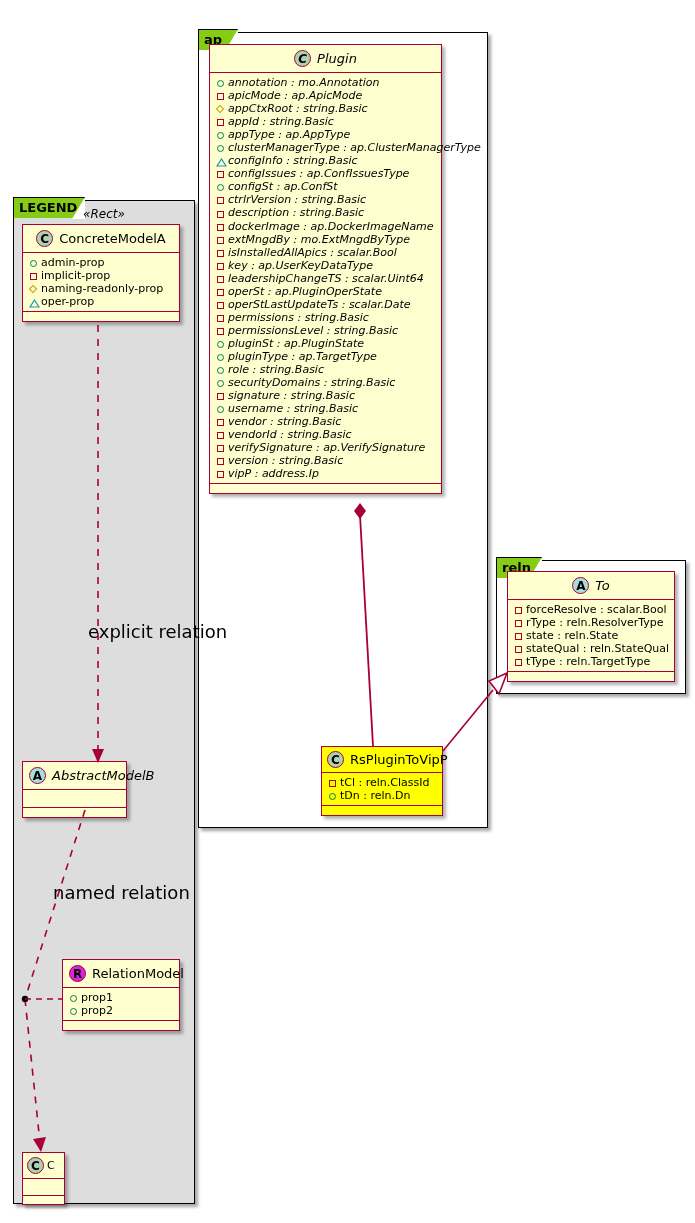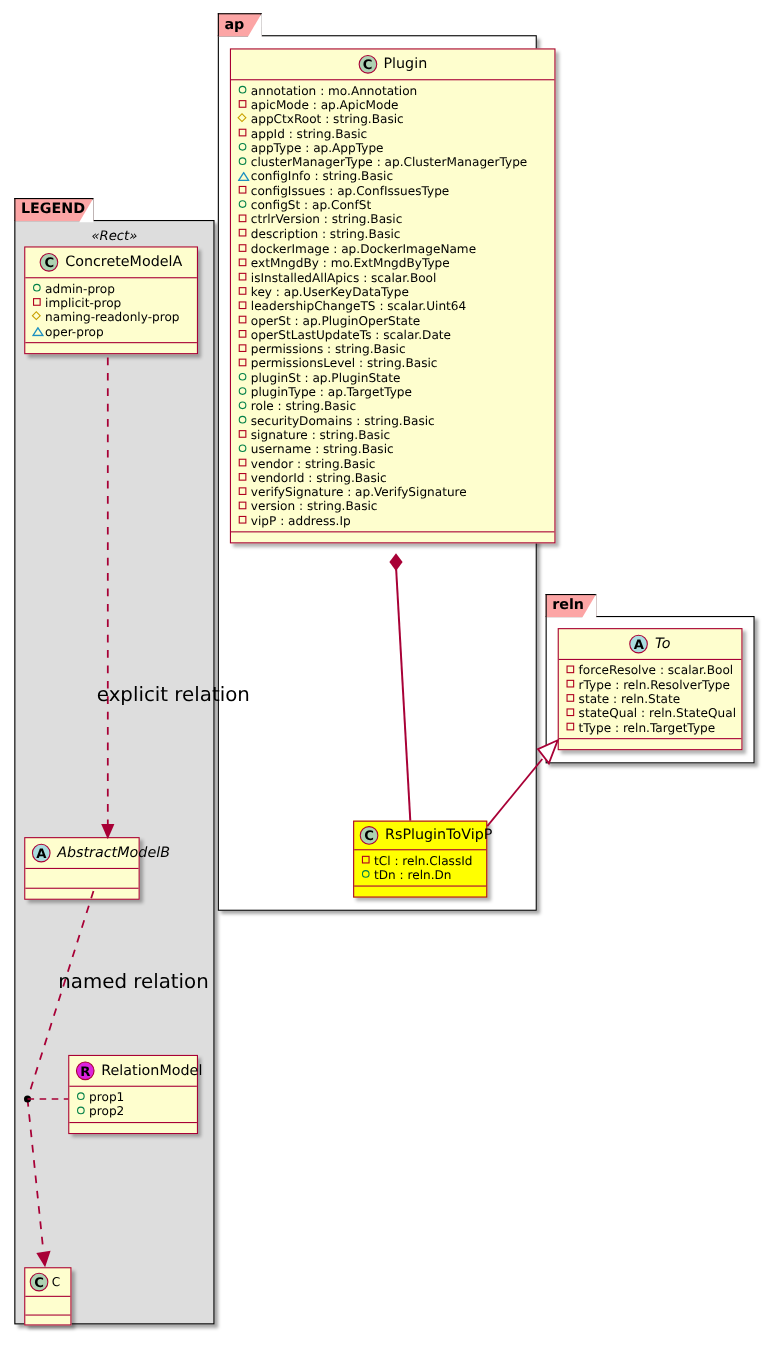--- a/index.html
+++ b/index.html
@@ -11,23 +11,23 @@
     position: relative;
     overflow: hidden;
     font-family: "DejaVu Sans", "Liberation Sans", sans-serif;
     -webkit-font-smoothing: antialiased;
   }
   .canvas { position: absolute; left:0; top:0; width:695px; height:1223px; }
 
   
   .pkg { position: absolute; box-sizing: border-box; }
   .pkg-tab {
-    position: absolute; left: 0; top: 0;
+    position: absolute; left: 0; top: 17px;
     height: 21px;
-    background: #fca5a5;
+    background: #84cc16;
     border: 1.5px solid #000;
     border-bottom: none;
     box-sizing: border-box;
     padding: 0 14px 0 5px;
     font-size: 13px;
     font-weight: bold;
     line-height: 19px;
     color: #000;
     z-index: 3;
   }
@@ -110,21 +110,21 @@
   .cls-attrs {
     padding: 3px 4px 3px 5px;
     border-bottom: 1.5px solid #A80036;
   }
   .attr {
     font-size: 11px;
     line-height: 13.05px;
     color: #000;
     white-space: nowrap;
     display: flex;
-    align-items: flex-start;
+    align-items: flex-end;
   }
   .cls-methods { min-height: 9px; }
 
   
   .vis { display:inline-block; width: 13px; min-width:13px; height: 11px; position: relative; }
   .vis::before { content:""; position:absolute; box-sizing:border-box; }
   .vis.pub::before {  
     left: 2px; top: 2px; width: 7px; height: 7px;
     border: 1.2px solid #038048; border-radius: 50%;
   }
@@ -235,21 +235,21 @@
   </div>
 
   <div class="pkg" style="left:198px; top:12px; width:290px; height:816px;">
     <div class="pkg-tab" style="width:40px;">
       <span>ap</span>
       <span class="tab-slash"></span>
     </div>
     <div class="pkg-body" style="left:0; top:20px; width:290px; height:796px;"></div>
   </div>
 
-  <div class="cls" style="left:209px; top:44px; width:296px;">
+  <div class="cls" style="left:209px; top:44px; width:233px;font-style:italic;">
     <div class="cls-header">
       <span class="badge C">C</span><span class="cls-title">Plugin</span>
     </div>
     <div class="cls-attrs" id="plugin-attrs">
         <div class="attr">
           <span class="vis pub"></span>
           <span>annotation : mo.Annotation</span>
         </div>
         <div class="attr">
           <span class="vis pkgv"></span>

